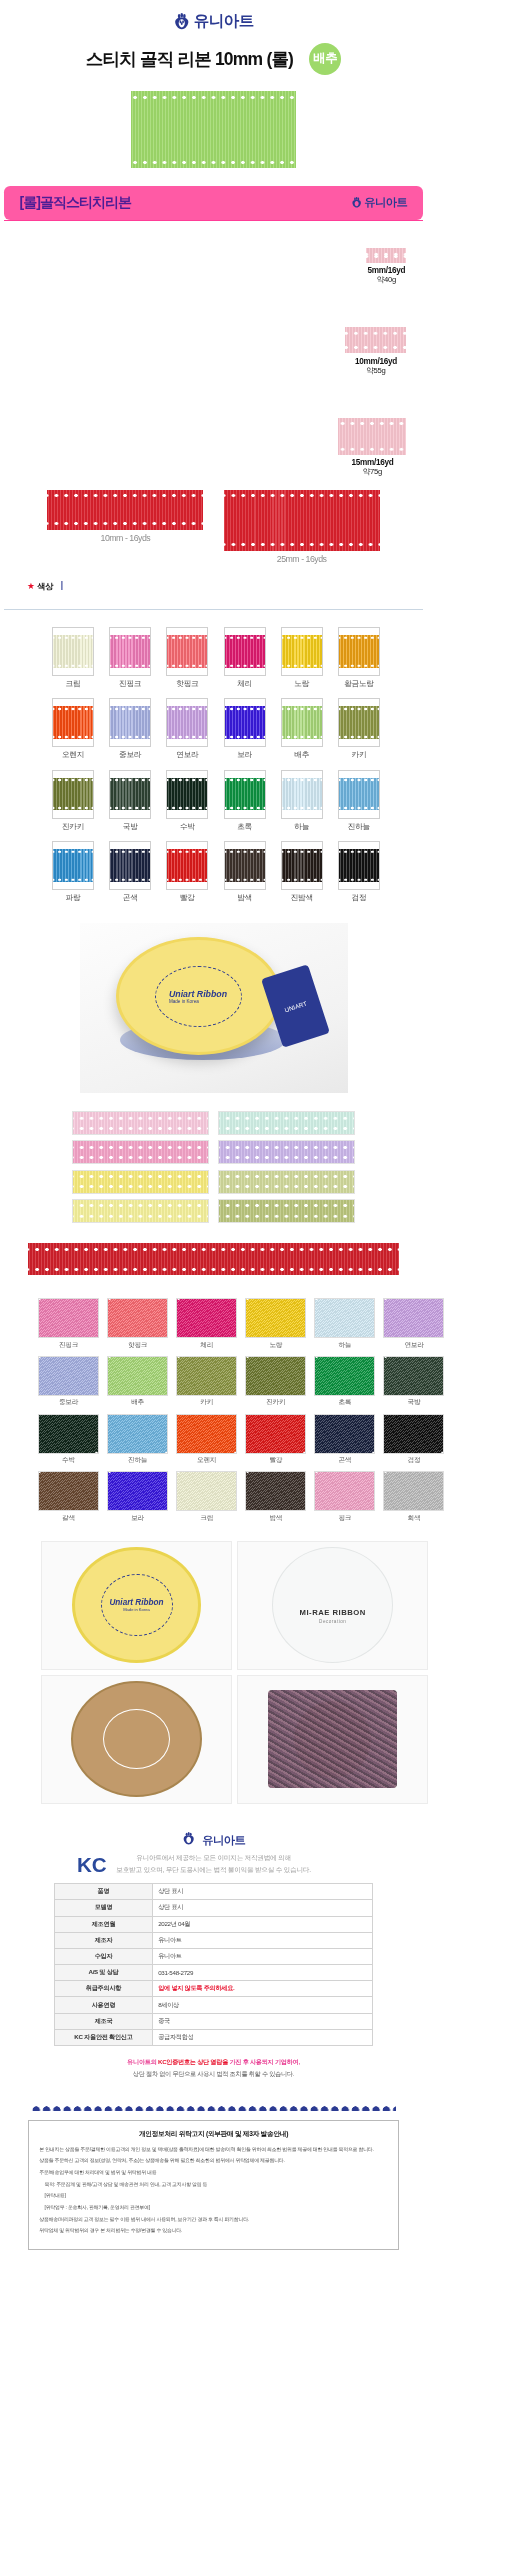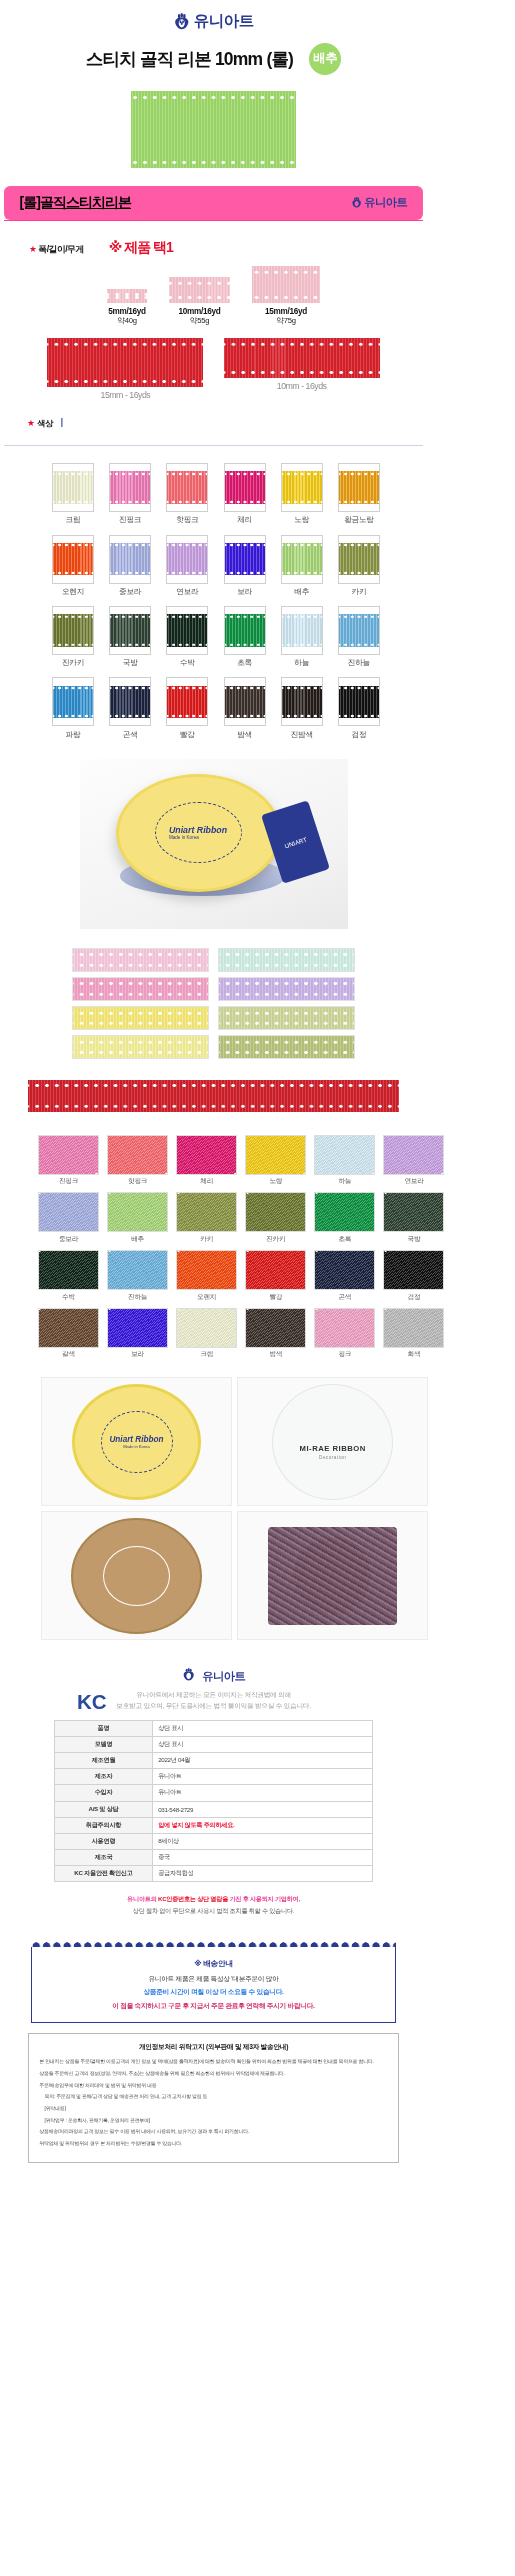--- a/index.html
+++ b/index.html
@@ -63,21 +63,21 @@
   .pink-band .blogo .logo-mark { width:11.3px; height:11.3px; }
   .pink-rule { height:1.5px; background:#ff3d97; margin:0 4.1px 0; }
 
   
   .spec { padding:17.5px 0 0; }
   .spec-head { display:flex; align-items:baseline; gap:25px; padding-left:29px; }
   .spec-head .lbl { font-size:8.8px; font-weight:bold; color:#111; letter-spacing:-0.5px; }
   .star { color:#e8112d; font-size:8.8px; }
   .pick1 { font-size:14px; font-weight:bold; color:#e8112d; letter-spacing:-1px; }
 
-  .size-row { display:flex; align-items:flex-end; justify-content:center; gap:22px; margin-top:9.3px; padding:0 20.6px; }
+  .size-row { display:flex; align-items:flex-end; justify-content:center; gap:42px; margin-top:9.3px; padding:0 20.6px;flex-direction:column; }
   .size-cell { text-align:center; }
   .size-sw { position:relative; margin:0 auto 3.6px; overflow:hidden; }
   .size-name { font-size:8.2px; font-weight:bold; color:#111; letter-spacing:-0.3px; }
   .size-weight { font-size:7.7px; color:#222; letter-spacing:-0.3px; }
 
   
   .red-grid {
     display:grid; grid-template-columns:1fr 1fr; gap:3.1px 17.5px;
     padding:12.4px 46px 5.2px; justify-items:center;
   }
@@ -295,44 +295,37 @@
   <div class="hero-wrap">
     <div class="hero-ribbon">
       <div class="rib-body" id="heroBody" style="background: rgb(158, 217, 106);"></div>
       <div class="rib-grain"></div>
       <div class="rib-stitch-top"></div>
       <div class="rib-stitch-bot"></div>
     </div>
   </div>
 
   <div class="pink-band" style="background: rgb(255, 90, 165);">
-    <span class="bt" style="color: #000000; text-decoration: underline;">[롤]골직스티치리본</span>
+    <span class="bt" style="color: #4c1d95;">[롤]골직스티치리본</span>
     <span class="blogo">
       <span class="logo-mark">
         <svg viewBox="0 0 40 40" width="11.3" height="11.3" aria-hidden="true">
           <ellipse cx="14" cy="7" rx="3" ry="5" fill="#2b3a91"></ellipse>
           <ellipse cx="20" cy="5" rx="3" ry="5" fill="#2b3a91"></ellipse>
           <ellipse cx="26" cy="7" rx="3" ry="5" fill="#2b3a91"></ellipse>
           <path d="M5 20c0-7 7-10 15-10s15 3 15 10-6 17-15 17S5 27 5 20z" fill="#2b3a91"></path>
           <path d="M20 14c4 0 7 4 7 9s-3 10-7 10-7-5-7-10 3-9 7-9z" fill="#ff5aa5"></path>
         </svg>
       </span>
       <span class="logo-text">유니아트</span>
     </span>
   </div>
   <div class="pink-rule"></div>
 
   <div class="spec">
-    <div class="spec-head">
-      <span class="lbl">
-        <span class="star">★</span>
-        <span>폭/길이/무게</span>
-      </span>
-      <span class="pick1">※ 제품 택1</span>
-    </div>
 
     <div class="size-row" id="sizeRow">
         <div class="size-cell">
           <div class="size-sw" style="width:40px;height:14.4px">
             <div class="rib-body" style="background:#f6c3cd"></div>
             <div class="rib-grain"></div>
             <div class="rib-stitch-top"></div>
             <div class="rib-stitch-bot"></div>
           </div>
           <div class="size-name">5mm/16yd</div>
@@ -356,36 +349,36 @@
             <div class="rib-stitch-bot"></div>
           </div>
           <div class="size-name">15mm/16yd</div>
           <div class="size-weight">약75g</div>
         </div>
       </div>
   </div>
 
   <div class="red-grid" id="redGrid">
       <div class="red-cell">
-        <div class="red-sw" style="width:156px;height:49px">
-          <div class="rib-body" style="background:#d9202c"></div>
-          <div class="rib-grain"></div>
-          <div class="rib-stitch-top"></div>
-          <div class="rib-stitch-bot"></div>
-        </div>
-        <div class="red-cap">15mm - 16yds</div>
-      </div>
-      <div class="red-cell">
         <div class="red-sw" style="width:156px;height:40px">
           <div class="rib-body" style="background:#d9202c"></div>
           <div class="rib-grain"></div>
           <div class="rib-stitch-top"></div>
           <div class="rib-stitch-bot"></div>
         </div>
         <div class="red-cap">10mm - 16yds</div>
+      </div>
+      <div class="red-cell">
+        <div class="red-sw" style="width:156px;height:61px">
+          <div class="rib-body" style="background:#d9202c"></div>
+          <div class="rib-grain"></div>
+          <div class="rib-stitch-top"></div>
+          <div class="rib-stitch-bot"></div>
+        </div>
+        <div class="red-cap">25mm - 16yds</div>
       </div>
     </div>
 
   <div class="color-text">
     <span class="ct-lbl">
       <span class="star">★</span>
       <span>색상</span>
     </span>
     <span class="bar">|</span>
   </div>
@@ -1051,26 +1044,20 @@
 
     <div class="kc-footer">
       <div class="l1">
         <span>유니아트의 </span><b>KC인증번호는 상단 열람을</b><span> 가진 후 사용되지 기업하여,</span>
       </div>
       <div class="l2">상단 절차 없이 무단으로 사용시 법적 조치를 취할 수 있습니다.</div>
     </div>
   </div>
 
   <div class="wave"></div>
-  <div class="notice">
-    <div class="nt">※ 배송안내</div>
-    <div class="n1">유니아트 제품은 제품 특성상 '대분주문이 많아</div>
-    <div class="n2">상품준비 시간이 며칠 이상 더 소요될 수 있습니다.</div>
-    <div class="n3">이 점을 숙지하시고 구문 후 지급서 주문 완료후 연락해 주시기 바랍니다.</div>
-  </div>
 
   <div class="legal">
     <h4>개인정보처리 위탁고지 (외부판매 및 제3자 발송안내)</h4>
     <p>본 안내지는 상품을 주문/결제한 이용고객의 개인 정보 및 택배(상품 출력자료)에 대한 발송/이력 확인을 위하여 최소한 범위를 제공에 대한 안내를 목적으로 합니다.</p>
     <p>상품을 주문하신 고객의 정보(성명, 연락처, 주소)는 상품배송을 위해 필요한 최소한의 범위에서 위탁업체에 제공됩니다.</p>
     <p>주문/배송업무에 대한 처리대역 및 범위 및 위탁범위 내용</p>
     <p class="ind">목적: 주문집계 및 판매/고객 상담 및 배송관련 처리 안내, 고객 고지사항 알림 등</p>
     <p class="ind">[위탁내용]</p>
     <p class="ind">[위탁업무 : 운송회사, 판매기록, 운영처리 관련부여]</p>
     <p>상품배송/처리과정의 고객 정보는 필수 이용 범위 내에서 사용되며, 보유기간 경과 후 즉시 파기합니다.</p>

